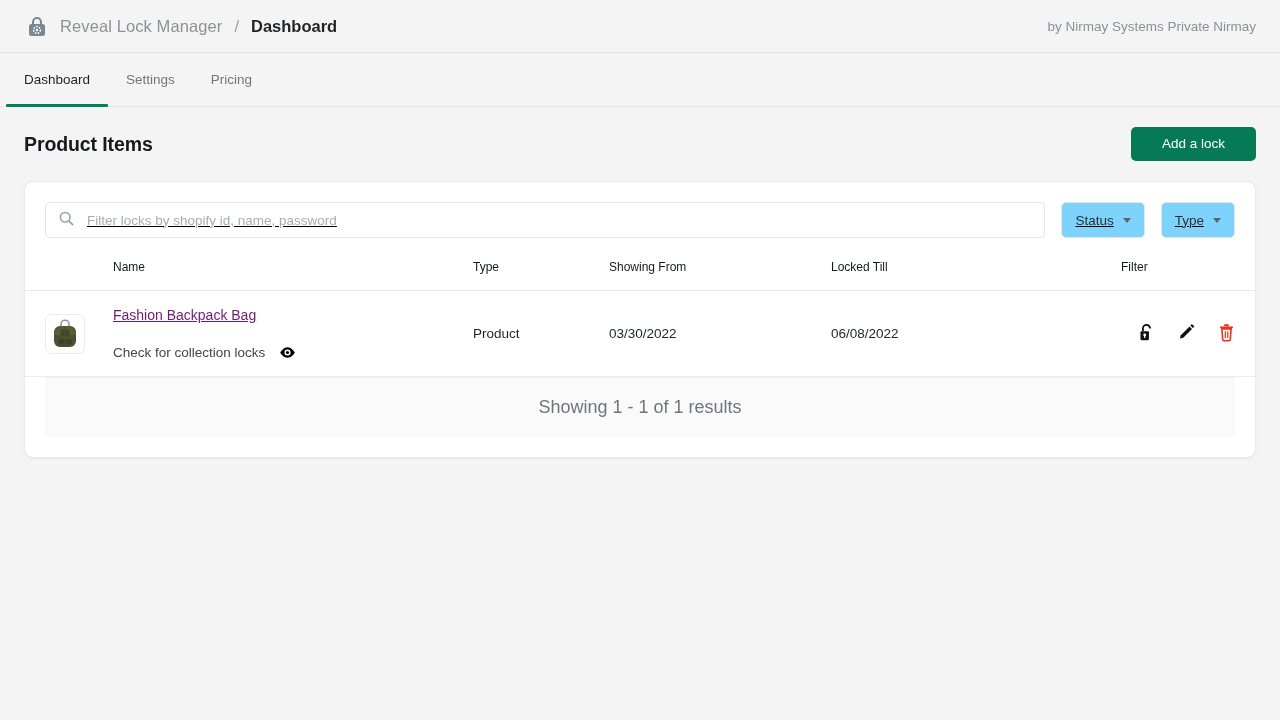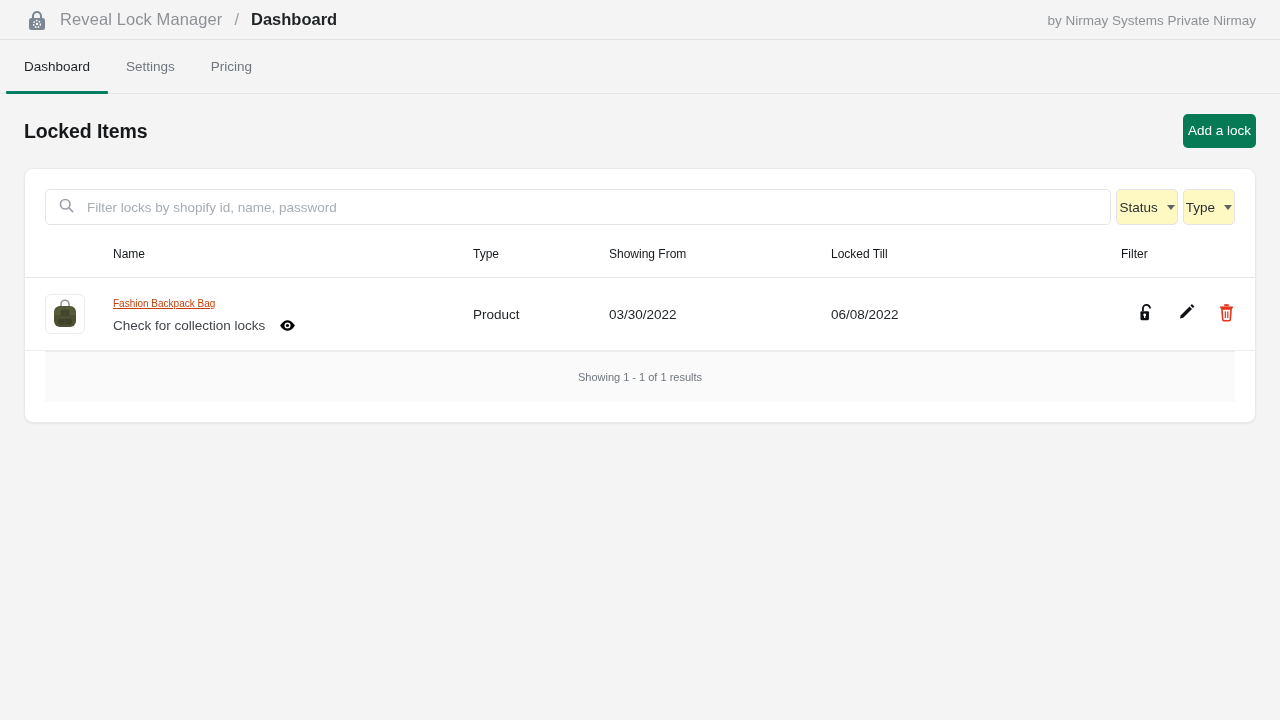--- a/index.html
+++ b/index.html
@@ -7,21 +7,21 @@
     margin: 0; padding: 0;
     width: 1280px; height: 720px;
     background: #f4f4f4;
     font-family: "Liberation Sans", sans-serif;
     -webkit-font-smoothing: antialiased;
   }
 
   
   .app-header {
     position: relative;
-    height: 40px;
+    height: 53px;
     background: #f4f4f4;
     border-bottom: 1px solid #e1e1e1;
     display: flex;
     align-items: center;
     padding: 0 24px;
   }
   .brand { display: flex; align-items: center; gap: 10px; }
   .brand-logo {
     width: 26px; height: 26px;
     display: flex; align-items: center; justify-content: center;
@@ -86,36 +86,36 @@
     color: #16191c;
     letter-spacing: -.1px;
   }
   .btn-primary {
     background: #057a55;
     color: #ffffff;
     border: none;
     border-radius: 5px;
     font-size: 13.5px;
     font-family: inherit;
-    padding: 10px 5px;
+    padding: 10px 31px;
     cursor: pointer;
     line-height: 1.1;
   }
 
   
   .card {
     background: #ffffff;
     border: 1px solid #eaeaea;
     border-radius: 9px;
     box-shadow: 0 1px 2px rgba(0,0,0,.06);
     overflow: hidden;
   }
   .card-top { padding: 20px 20px 0 20px; }
 
-  .filter-row { display: flex; align-items: flex-end; gap: 5px; }
+  .filter-row { display: flex; align-items: flex-end; gap: 16px; text-decoration: underline; }
   .search-box {
     flex: 1;
     display: flex;
     align-items: center;
     gap: 10px;
     border: 1px solid #e2e4e6;
     border-radius: 5px;
     height: 36px;
     padding: 0 12px;
     background: #fff;
@@ -130,24 +130,24 @@
   }
   .search-box input::placeholder { color: #a7adb3; }
 
   .dropdown {
     display: flex;
     align-items: center;
     gap: 9px;
     border: 1px solid #e2e4e6;
     border-radius: 5px;
     height: 36px;
-    padding: 0 2px;
+    padding: 0 13px;
     font-size: 13.5px;
     color: #2c3034;
-    background: #fef9c3;
+    background: #7dd3fc;
     cursor: pointer;
     white-space: nowrap;
   }
   .caret {
     width: 0; height: 0;
     border-left: 4.5px solid transparent;
     border-right: 4.5px solid transparent;
     border-top: 5.5px solid #5c6267;
   }
 
@@ -177,46 +177,46 @@
 
   .thumb {
     width: 40px; height: 40px;
     border: 1px solid #ececec;
     border-radius: 6px;
     background: #fff;
     display: flex; align-items: center; justify-content: center;
     overflow: hidden;
   }
   .item-link {
-    color: #c2410c;
+    color: #701a75;
     text-decoration: underline;
-    font-size: 10px;
+    font-size: 14px;
     cursor: pointer;
     display: inline-block;
   }
   .item-sub {
-    margin-top: 8px;
+    margin-top: 22px;
     display: flex;
     align-items: center;
     gap: 14px;
     color: #41464b;
     font-size: 13.5px;
   }
   .eye-btn { display: inline-flex; cursor: pointer; line-height: 0; }
 
   .actions { display: inline-flex; align-items: center; gap: 22px; }
   .icon-btn { cursor: pointer; line-height: 0; display: inline-flex; }
 
   
   .card-footer {
     margin: 0 20px 20px 20px;
     background: #fafafa;
     border-top: 1px solid #ededed;
     text-align: center;
-    font-size: 11px;
+    font-size: 18px;
     color: #6f767d;
     padding: 19px 0;
   }
 </style>
 </head>
 <body>
 
 <div class="app-header">
   <div class="brand">
     <span class="brand-logo">
@@ -242,21 +242,21 @@
     <span>Settings</span>
   </div>
   <div class="tab">
     <span>Pricing</span>
   </div>
 </div>
 
 <div class="page">
 
   <div class="page-head">
-    <div class="page-title">Locked Items</div>
+    <div class="page-title">Product Items</div>
     <button class="btn-primary">Add a lock</button>
   </div>
 
   <div class="card">
 
     <div class="card-top">
       <div class="filter-row">
 
         <div class="search-box">
           <span>

